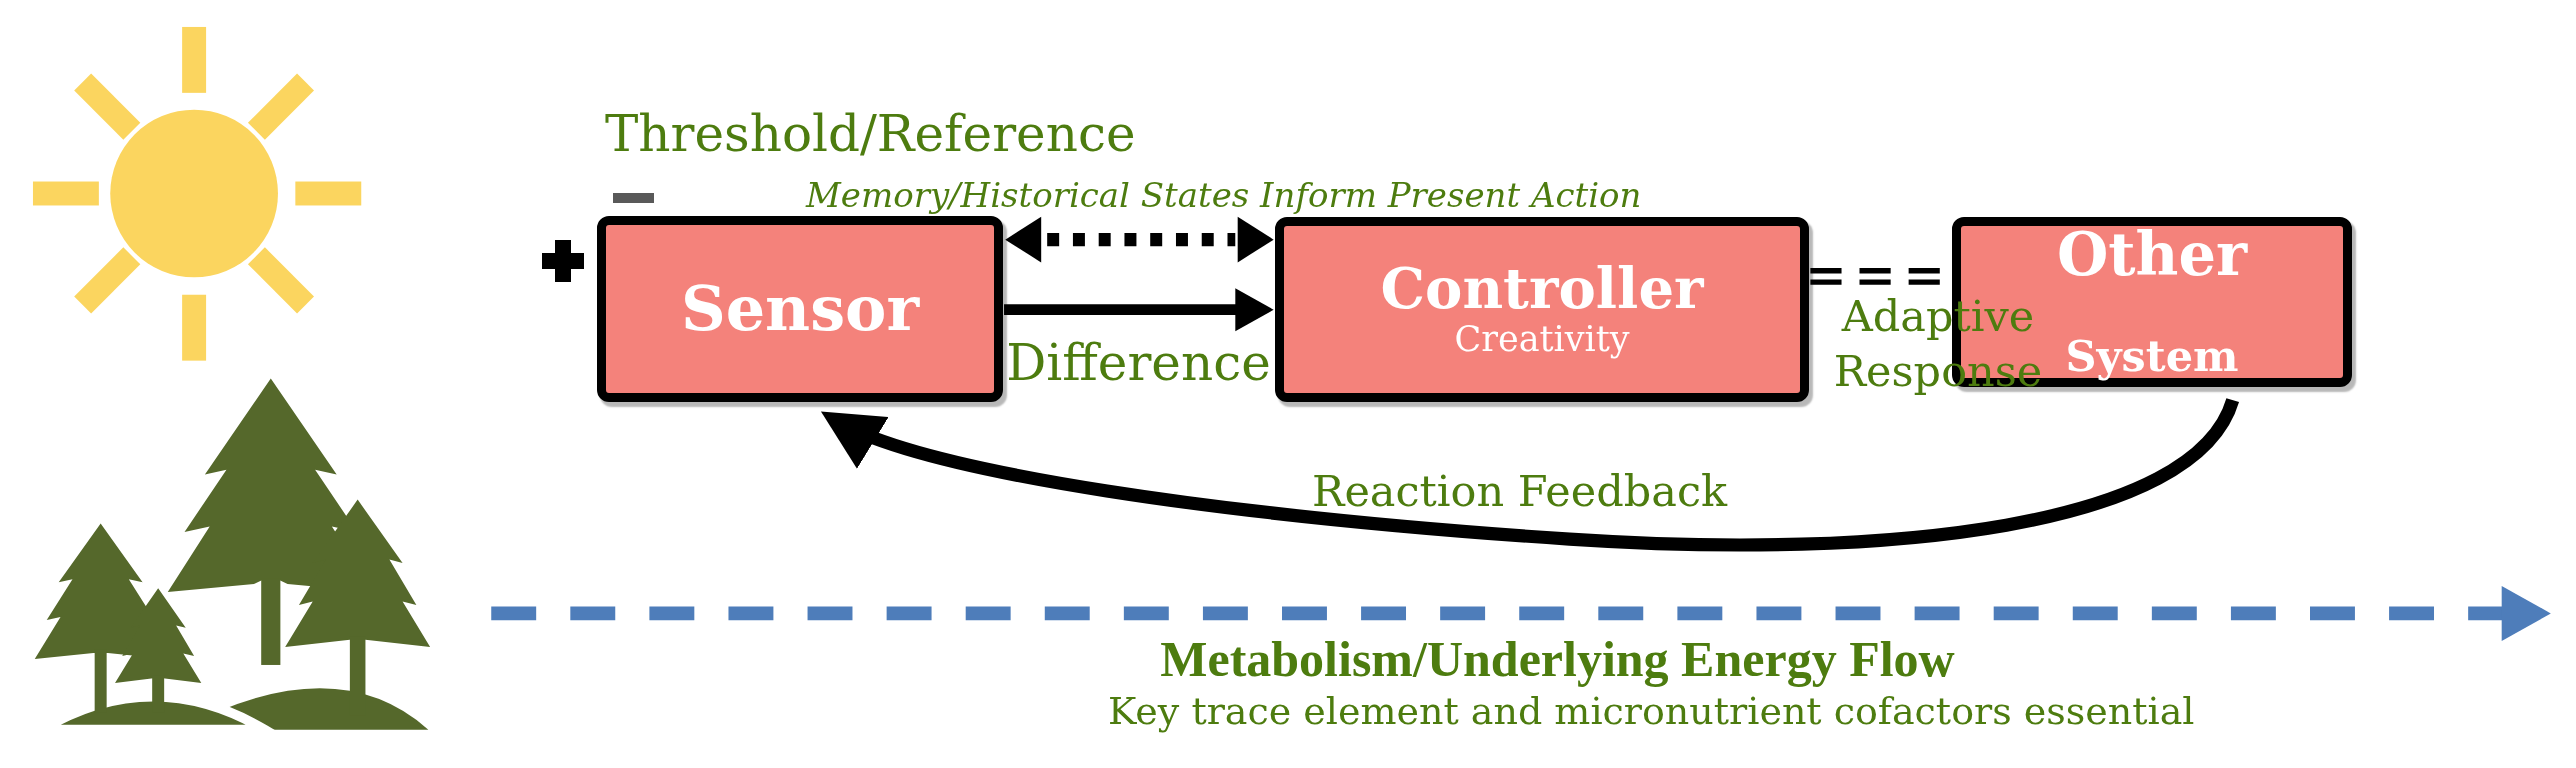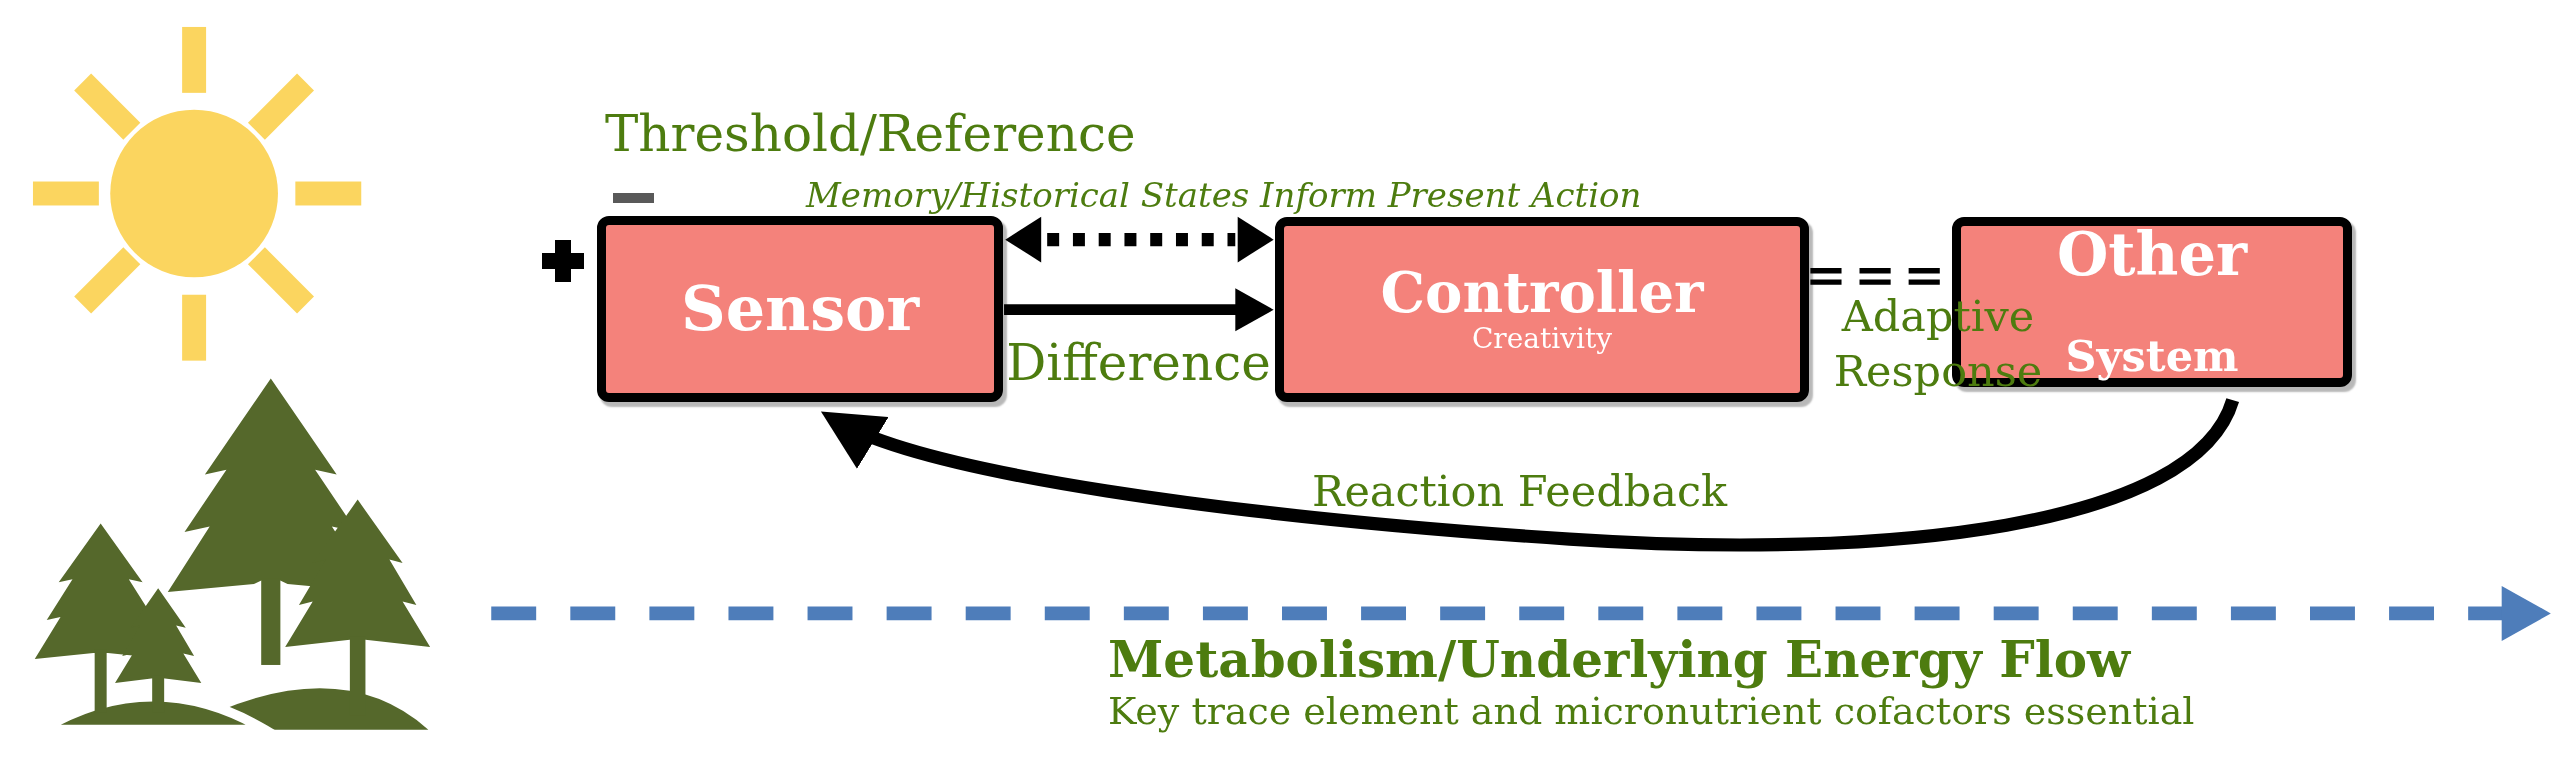--- a/index.html
+++ b/index.html
@@ -92,21 +92,21 @@
       <polygon points="4258,1024 4176,978 4176,1070" fill="#4E7DBA"></polygon>
     </g>
   </svg>
 
   <div class="box" style="left:597px;top:216px;width:406px;height:186px;">
     <div class="box-title" style="font-size:62px;">Sensor</div>
   </div>
 
   <div class="box" style="left:1275px;top:217px;width:534px;height:185px;">
     <div class="box-title" style="font-size:56px;">Controller</div>
-    <div class="box-sub" style="font-size:28px;">Creativity</div>
+    <div class="box-sub" style="font-size:35px;">Creativity</div>
   </div>
 
   <div class="box" style="left:1952px;top:217px;width:400px;height:170px;">
     <div class="box-title" style="font-size:59px;">Other</div>
     <div class="box-title" style="font-size:43px;margin-top:48px;">System</div>
   </div>
 
   <div class="plus">
     <div class="h"></div>
     <div class="v"></div>
@@ -119,18 +119,18 @@
 
   <div class="lbl center" style="left:959px;top:334px;width:359px;font-size:50px;">Difference</div>
 
   <div class="lbl center" style="left:1764px;top:289px;width:276px;font-size:43px;line-height:1.27;padding-left:36px;">
     <div>Adaptive</div>
     <div>Response</div>
   </div>
 
   <div class="lbl center" style="left:1312px;top:466px;width:407px;font-size:43px;text-align:right;">Reaction Feedback</div>
 
-  <div class="lbl bold center" style="left:1108px;top:630px;width:899px;font-size:50px;">Metabolism/Underlying Energy Flow</div>
+  <div class="lbl bold center" style="left:1108px;top:630px;width:899px;font-size:50px;font-family:Liberation Serif, serif;">Metabolism/Underlying Energy Flow</div>
 
   <div class="lbl center" style="left:1108px;top:689px;width:899px;font-size:38px;">Key trace element and micronutrient cofactors essential</div>
 
 </div>
 
 
 </body></html>

